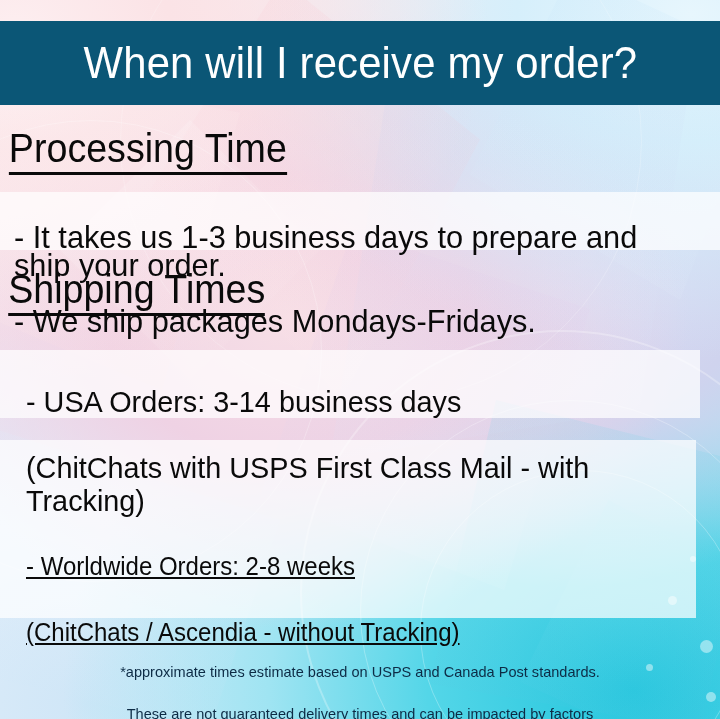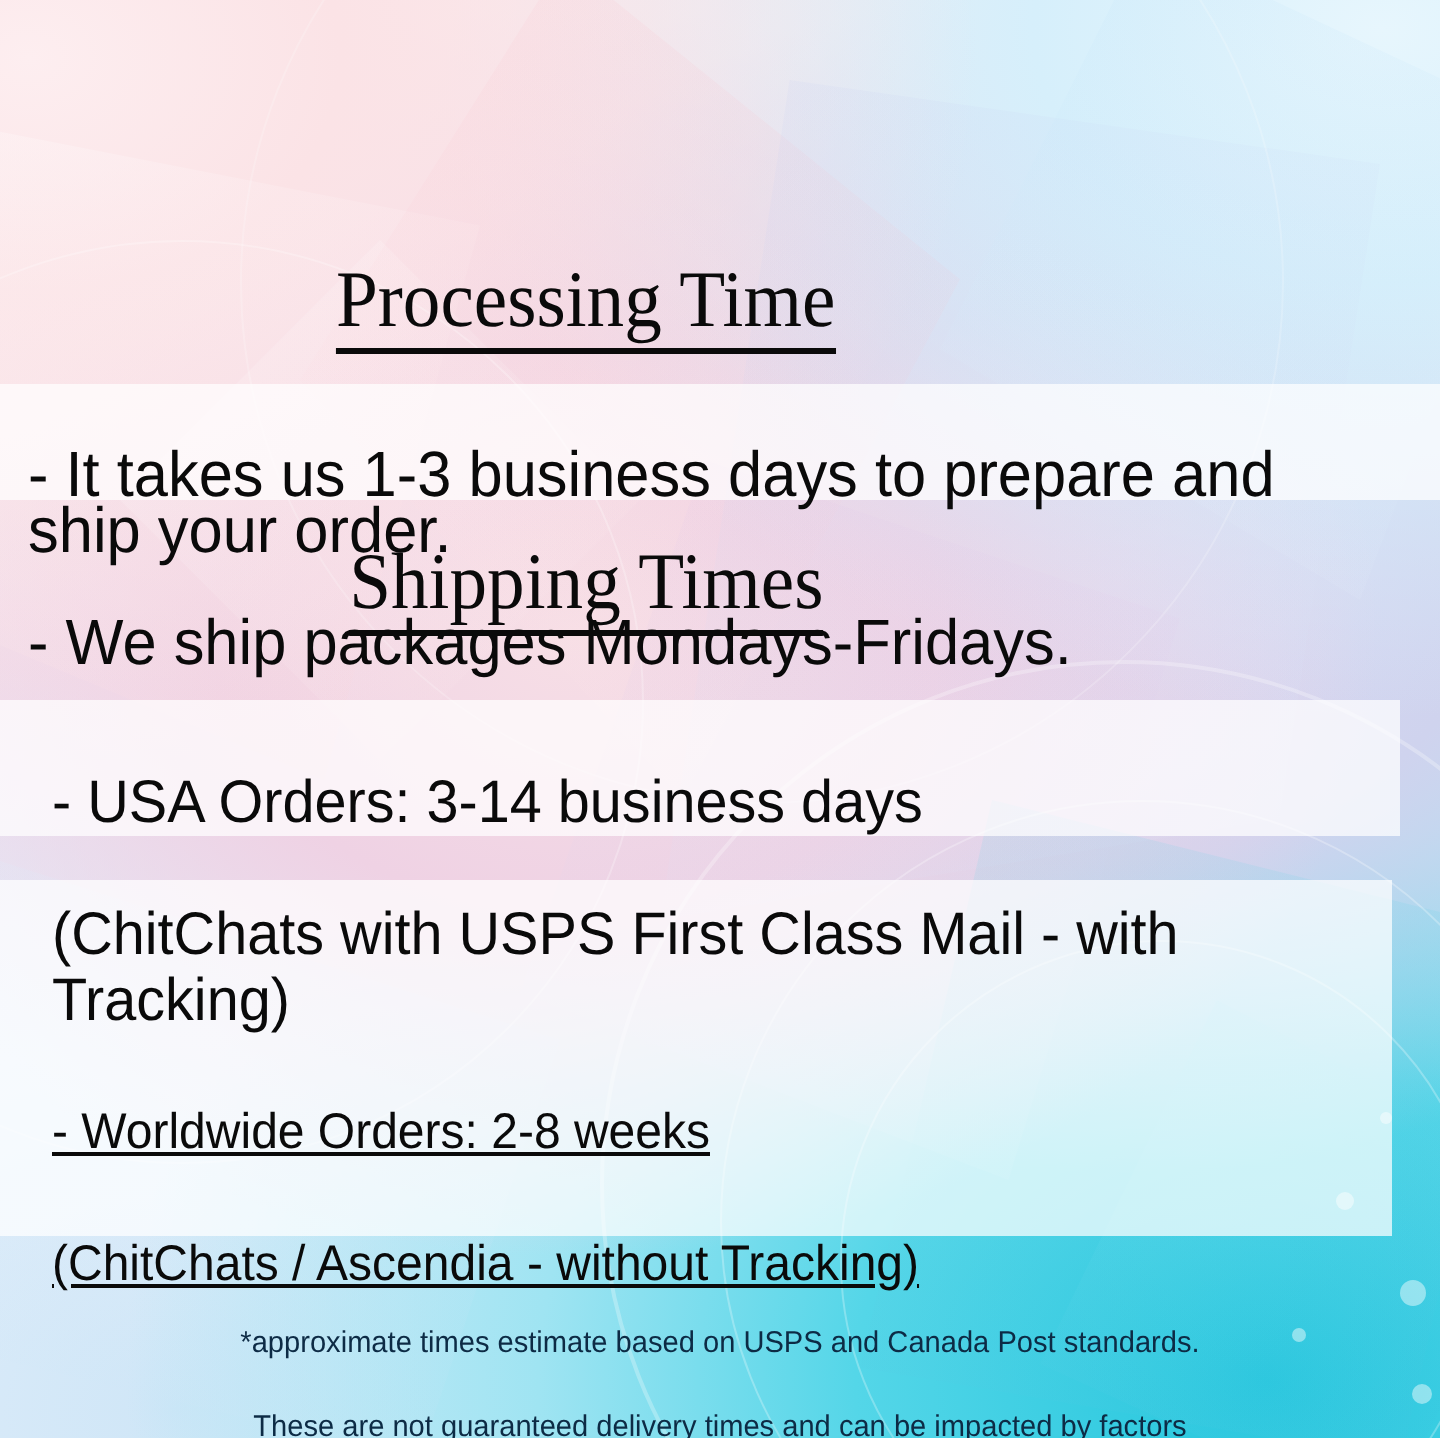--- a/index.html
+++ b/index.html
@@ -113,25 +113,25 @@
     font-weight: 400;
     letter-spacing: .2px;
     font-family: "Liberation Sans", sans-serif;
     transform: scaleX(.95);
     white-space: nowrap;
   }
 
   .section-heading {
     position: absolute;
     width: 586px;
-    text-align: center;
+    text-align: left;
     color: #0a0a0a;
     font-size: 40px;
     font-weight: 400;
-    font-family: Liberation Serif, serif;
+    font-family: Liberation Sans, sans-serif;
   }
   .section-heading span {
     border-bottom: 3px solid #0a0a0a;
     padding-bottom: 1px;
     transform: scaleX(.94);
     display: inline-block;
   }
   #heading-processing { top: 126px; }
   #heading-shipping   { top: 267px; }
 
@@ -210,20 +210,23 @@
     <div class="swirl s5"></div>
     <div class="bokeh" style="left:668px;top:596px;width:9px;height:9px;"></div>
     <div class="bokeh" style="left:700px;top:640px;width:13px;height:13px;"></div>
     <div class="bokeh" style="left:646px;top:664px;width:7px;height:7px;"></div>
     <div class="bokeh" style="left:690px;top:556px;width:6px;height:6px;"></div>
     <div class="bokeh" style="left:706px;top:692px;width:10px;height:10px;"></div>
   </div>
 
   <div id="content">
 
+    <div class="title-banner">
+      <div class="title-text">When will I receive my order?</div>
+    </div>
 
     <div class="section-heading" id="heading-processing">
       <span>Processing Time</span>
     </div>
 
     <div class="panel" id="panel-processing"></div>
     <div class="body-block" id="txt-processing">
       <span class="ln">- It takes us 1-3 business days to prepare and ship your order.</span>
       <span class="ln">- We ship packages Mondays-Fridays.</span>
     </div>

